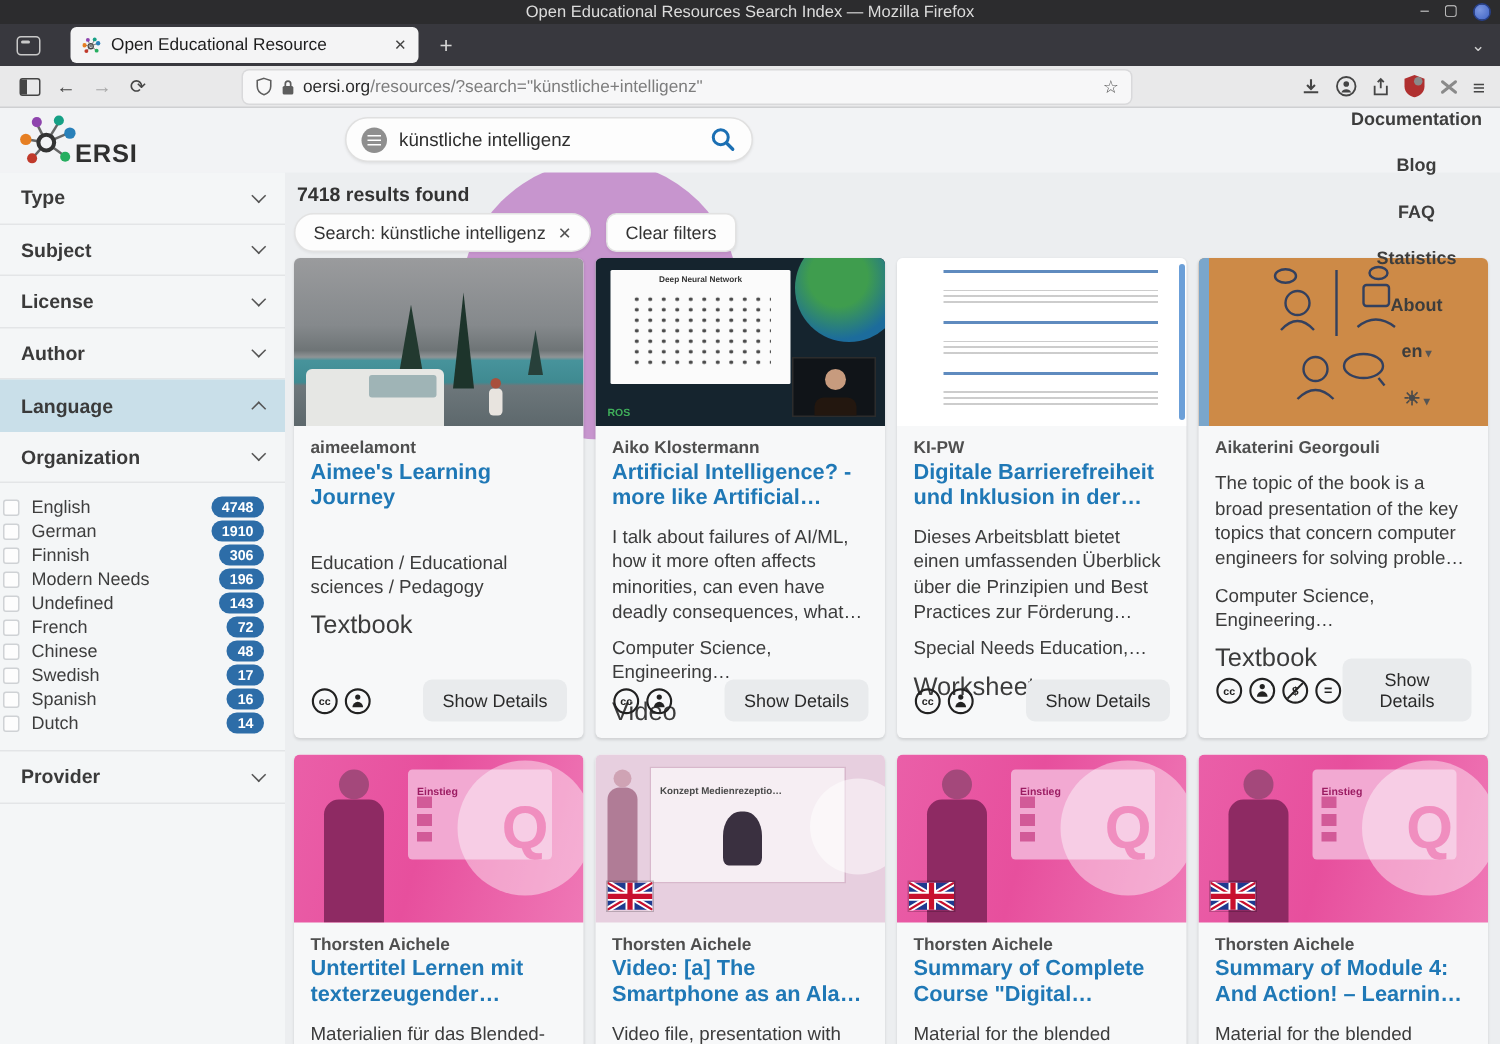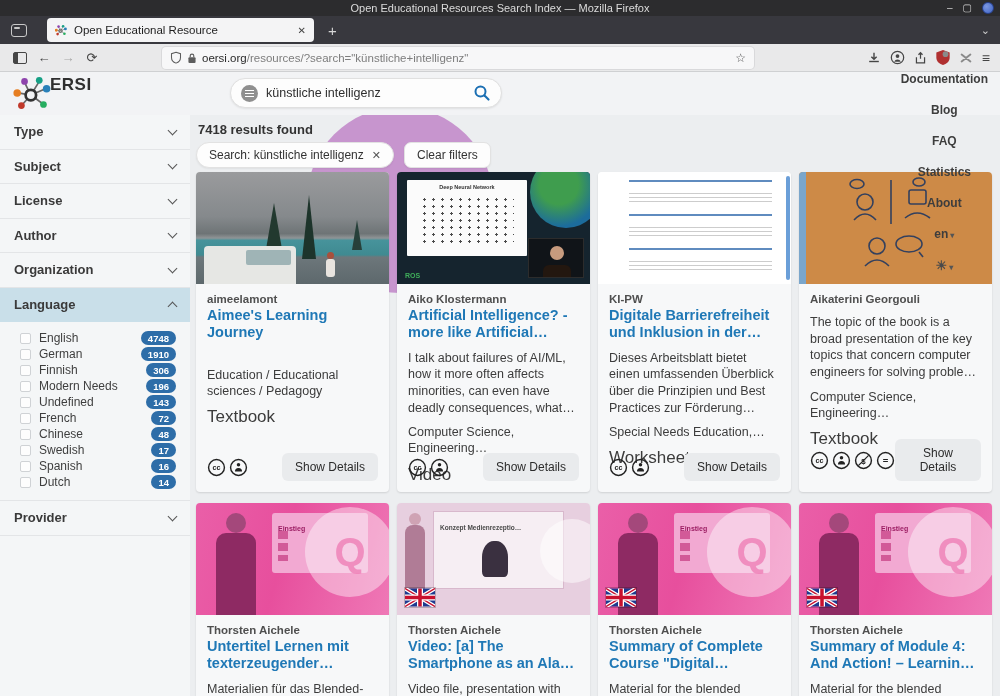--- a/index.html
+++ b/index.html
@@ -9,21 +9,21 @@
   
   .titlebar { height:16px; background:#2c2c2e; display:flex; align-items:center; justify-content:center; position:relative; }
   .titlebar .t-text { color:#dcdcdc; font-size:11px; }
   .win-controls { position:absolute; right:6px; top:0; height:16px; display:flex; align-items:center; gap:10px; }
   .win-controls .wc { color:#cfcfcf; font-size:10px; line-height:1; }
   .wc-close { width:12px; height:12px; border-radius:50%; background:radial-gradient(circle at 35% 35%, #7b97e0, #3f63c4); border:1px solid #27408b; }
 
   .tabbar { height:28px; background:#38383e; display:flex; align-items:center; position:relative; }
   .ffview { width:16px; height:13px; border:1.5px solid #c9c9c9; border-radius:3px; margin-left:11px; position:relative; }
   .ffview::after { content:""; position:absolute; left:2px; top:2px; width:6px; height:2px; background:#c9c9c9; border-radius:1px; }
-  .tab { margin-left:20px; width:267px; height:24px; background:#f4f4f5; border-radius:4px; display:flex; align-items:center; padding:0 8px; gap:6px; }
+  .tab { margin-left:20px; width:232px; height:24px; background:#f4f4f5; border-radius:4px; display:flex; align-items:center; padding:0 8px; gap:6px; }
   .tab-label { font-size:11.5px; color:#1d1d1d; white-space:nowrap; overflow:hidden; max-width:168px; }
   .tab-close { font-size:10px; color:#444; margin-left:auto; }
   .newtab { color:#d6d6d6; font-size:15px; margin-left:14px; }
   .alltabs { position:absolute; right:10px; color:#cfcfcf; font-size:11px; }
 
   .navbar { height:28px; background:#e9e9ea; border-bottom:1px solid #cfd0d2; display:flex; align-items:center; padding:0 8px; }
   .nb-ic { color:#454545; font-size:13px; width:24px; text-align:center; flex:0 0 auto; }
   .nb-ic.dis { color:#a7a7a7; }
   .sidebar-toggle-ic { width:14px; height:12px; border:1.5px solid #454545; border-radius:2px; margin:0 5px; position:relative; flex:0 0 auto;}
   .sidebar-toggle-ic::after{content:"";position:absolute;left:0;top:0;bottom:0;width:4px;background:#454545;}
@@ -34,39 +34,39 @@
   .url-star { margin-left:auto; color:#555; font-size:12px; }
   .nav-right { margin-left:auto; display:flex; align-items:center; gap:9px; padding-right:2px; }
   .shield-red { width:14px; height:15px; }
   .menu-ic { color:#454545; font-size:14px; }
 
   
   .page { position:absolute; top:72px; left:0; right:0; bottom:0; background:#eceef0; overflow:hidden; }
   .blob { position:absolute; left:307px; top:35px; width:186px; height:186px; border-radius:50%; background:#c795ce; z-index:0; }
 
   .site-header { position:relative; z-index:3; height:43px; background:#f2f3f5; display:flex; align-items:center; }
-  .logo { display:flex; align-items:flex-start; margin-left:13px; gap:1px; }
+  .logo { display:flex; align-items:flex-end; margin-left:13px; gap:1px; }
   .logo-text { font-size:17px; font-weight:bold; color:#2f2f2f; letter-spacing:0.5px; margin-left:-6px; }
   .search-pill { position:absolute; left:230px; top:6px; width:272px; height:30px; background:#fdfdfd; border:1px solid #e0e0e0; border-radius:16px; display:flex; align-items:center; padding:0 10px; gap:8px; box-shadow:0 1px 2px rgba(0,0,0,.08); }
   .filter-ic { width:17px; height:17px; border-radius:50%; background:#8f8f8f; position:relative; flex:0 0 auto; }
   .filter-ic::after { content:""; position:absolute; left:4px; top:5px; width:9px; height:1.5px; background:#fff; box-shadow:0 3px 0 #fff, 0 6px 0 #fff; }
   .search-input { border:none; outline:none; background:transparent; font-size:12.5px; color:#2e2e2e; flex:1; font-family:"Liberation Sans",sans-serif; }
   .topnav { position:absolute; right:12px; top:0; height:43px; display:flex; align-items:center; gap:17px;flex-direction:column; }
   .topnav .nav-item { font-size:12px; font-weight:600; color:#3d3d3d; }
   .caret { font-size:8px; color:#555; margin-left:2px; }
   .sun-ic { font-size:13px; color:#4a4a4a; }
 
   
   .fsidebar { position:absolute; left:0; top:43px; width:190px; bottom:0; background:#f4f6f7; z-index:2; }
   .f-row { height:34.5px; display:flex; align-items:center; justify-content:space-between; padding:0 14px; border-bottom:1px solid #e3e5e7; }
   .f-row .f-label { font-size:13px; font-weight:700; color:#3a3a3a; }
   .chev { width:7px; height:7px; border-right:1.6px solid #555; border-bottom:1.6px solid #555; transform:rotate(45deg); margin-top:-3px; }
   .chev.up { transform:rotate(-135deg); margin-top:4px; }
   .f-row.active { background:#c9dfe9; border-bottom:none; }
-  .lang-list { padding:8px 14px 10px 20px; border-bottom:1px solid #e3e5e7; }
+  .lang-list { padding:8px 14px 10px 2px; border-bottom:1px solid #e3e5e7; }
   .lang-row { height:16px; display:flex; align-items:center; }
   .cbx { width:11px; height:11px; border:1px solid #cfd2d5; background:#fdfdfd; border-radius:2px; flex:0 0 auto; }
   .lang-name { font-size:12px; color:#3e3e3e; margin-left:8px; }
   .lang-count { margin-left:auto; background:#2d6da8; color:#fff; font-size:9.5px; font-weight:700; border-radius:8px; padding:1.5px 7px; min-width:24px; text-align:center; }
 
   
   .results { position:absolute; left:196px; top:43px; right:7px; bottom:0; z-index:1; }
   .r-count { position:absolute; top:7px; left:2px; font-size:13px; font-weight:600; color:#333; z-index:2; }
   .chips { position:absolute; top:27px; left:0; display:flex; gap:10px; z-index:2; }
   .chip { background:#fdfdfd; border:1px solid #e2e2e2; border-radius:14px; height:26px; display:flex; align-items:center; padding:0 12px; gap:8px; font-size:12px; color:#333; box-shadow:0 1px 2px rgba(0,0,0,.06); }
@@ -270,27 +270,27 @@
         <span class="chev"></span>
       </div>
     <div class="f-row">
         <span class="f-label">License</span>
         <span class="chev"></span>
       </div>
     <div class="f-row">
         <span class="f-label">Author</span>
         <span class="chev"></span>
       </div>
+    <div class="f-row active">
+        <span class="f-label">Language</span>
+        <span class="chev up"></span>
+      </div>
     <div class="f-row">
         <span class="f-label">Organization</span>
         <span class="chev"></span>
-      </div>
-    <div class="f-row active">
-        <span class="f-label">Language</span>
-        <span class="chev up"></span>
       </div>
     <div class="lang-list">
       <div class="lang-row">
           <span class="cbx"></span>
           <span class="lang-name">English</span>
           <span class="lang-count">4748</span>
         </div>
       <div class="lang-row">
           <span class="cbx"></span>
           <span class="lang-name">German</span>

